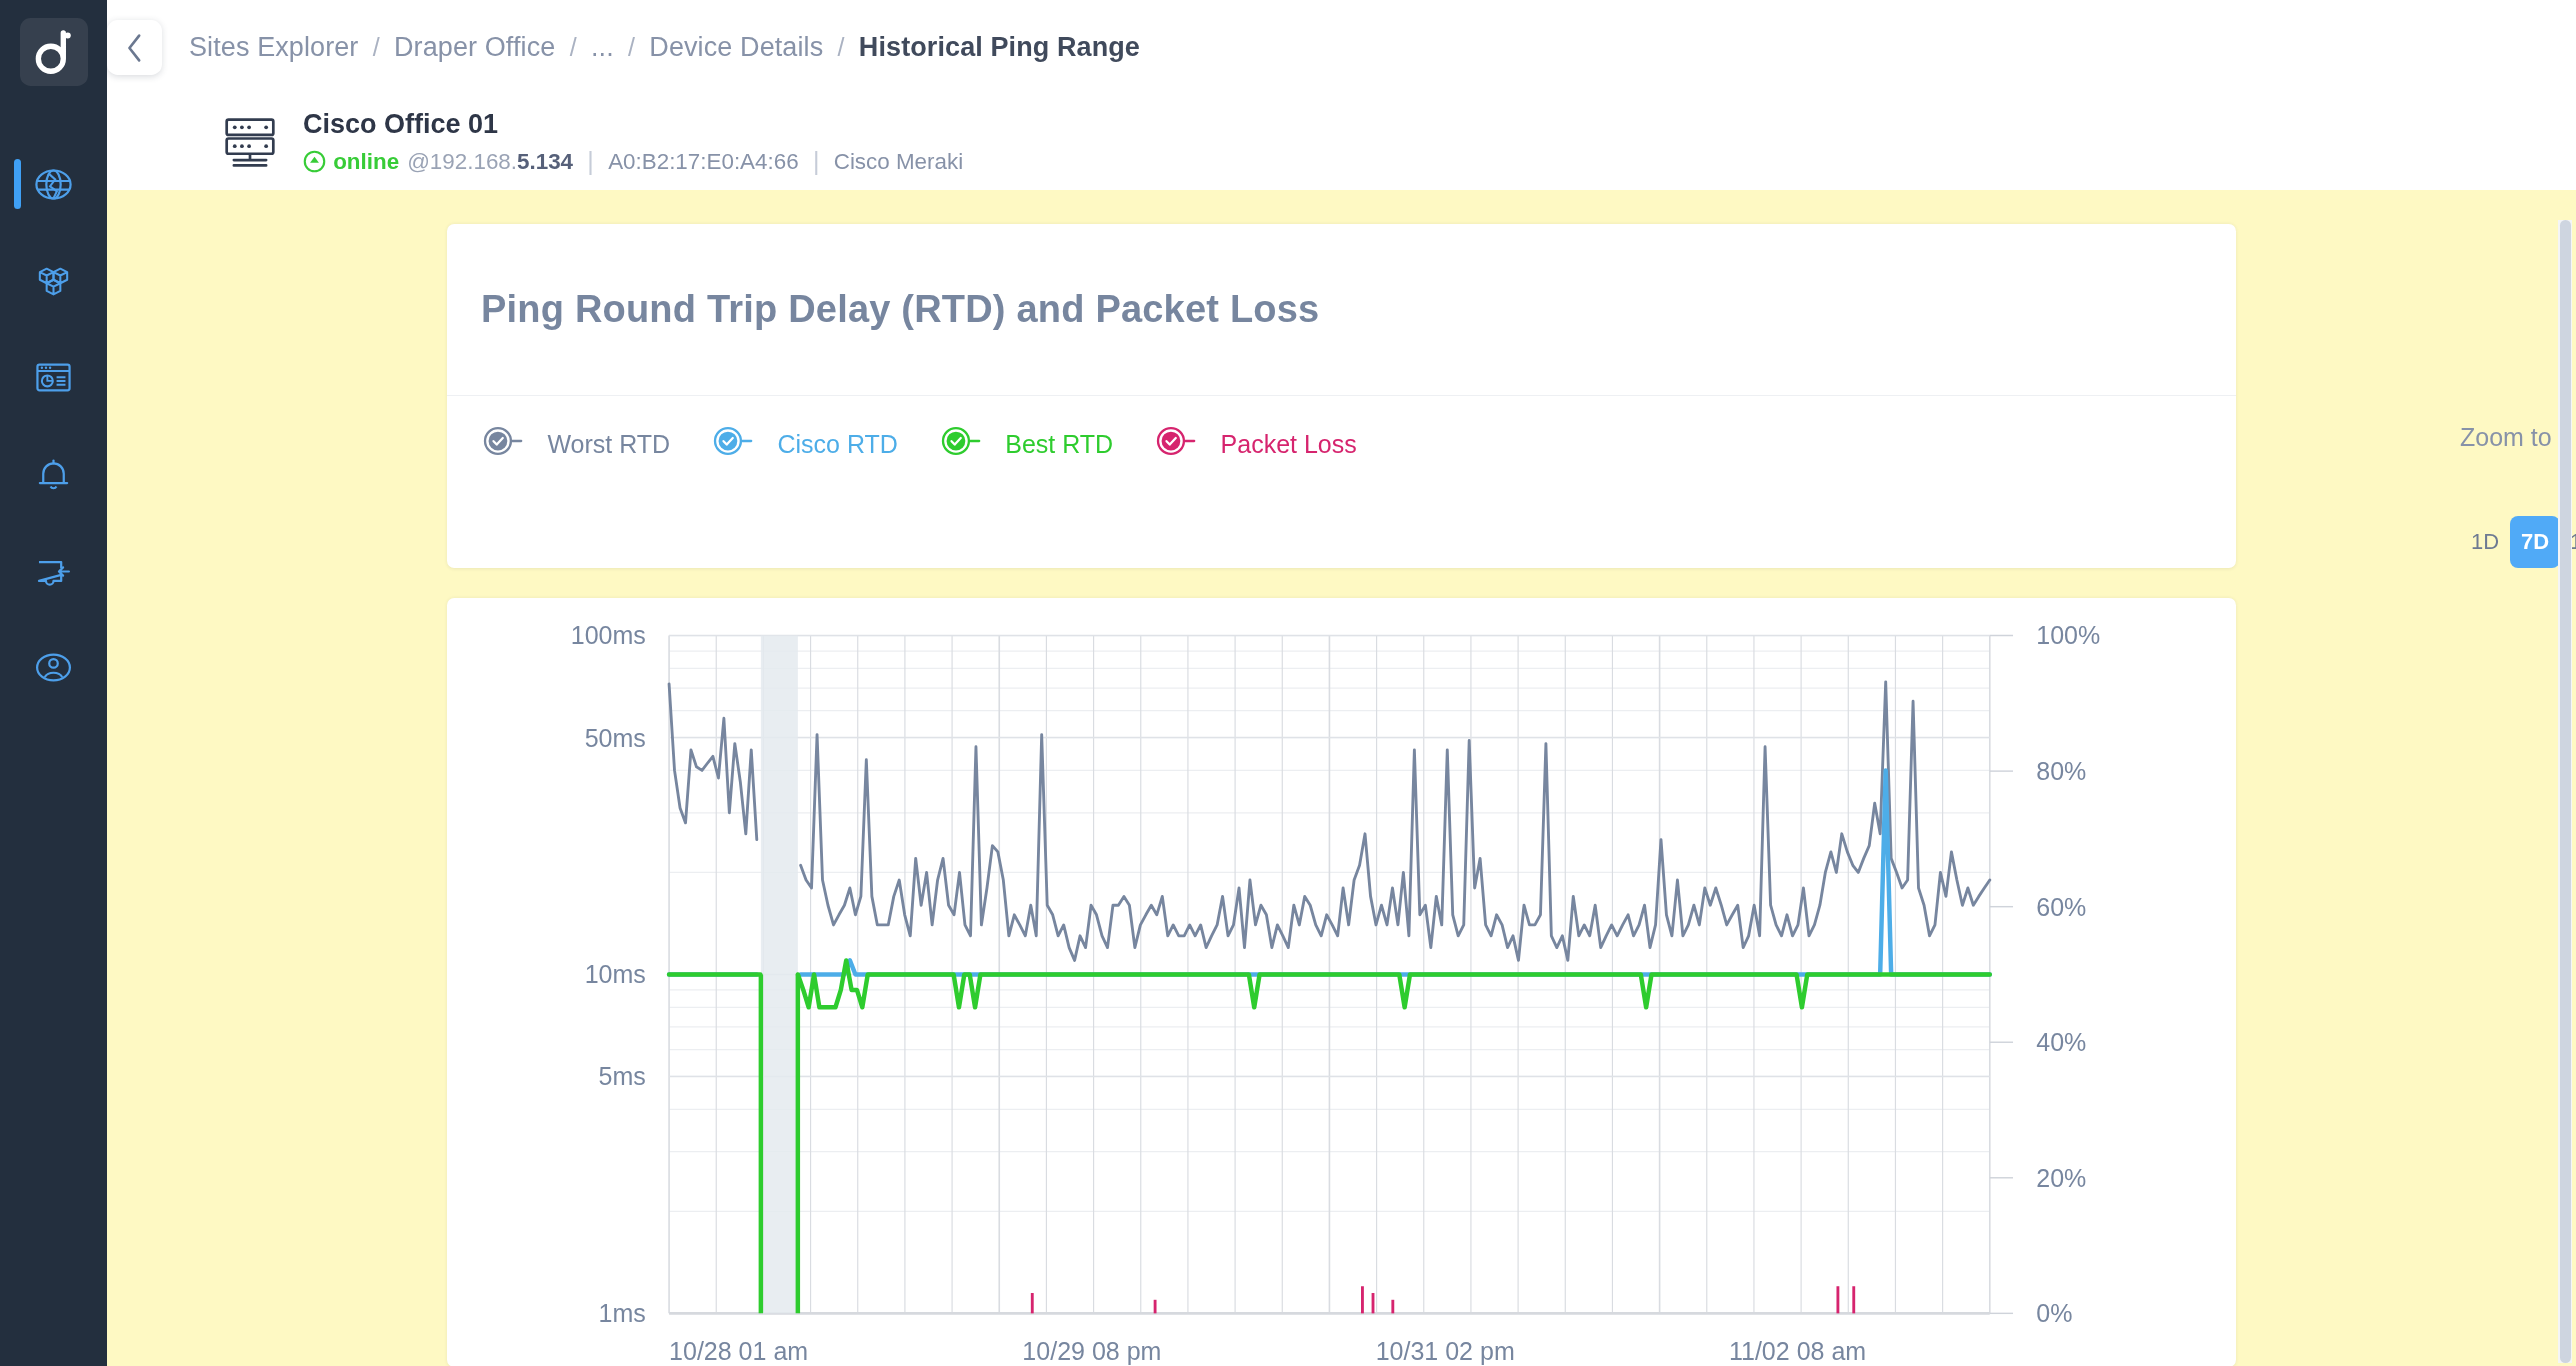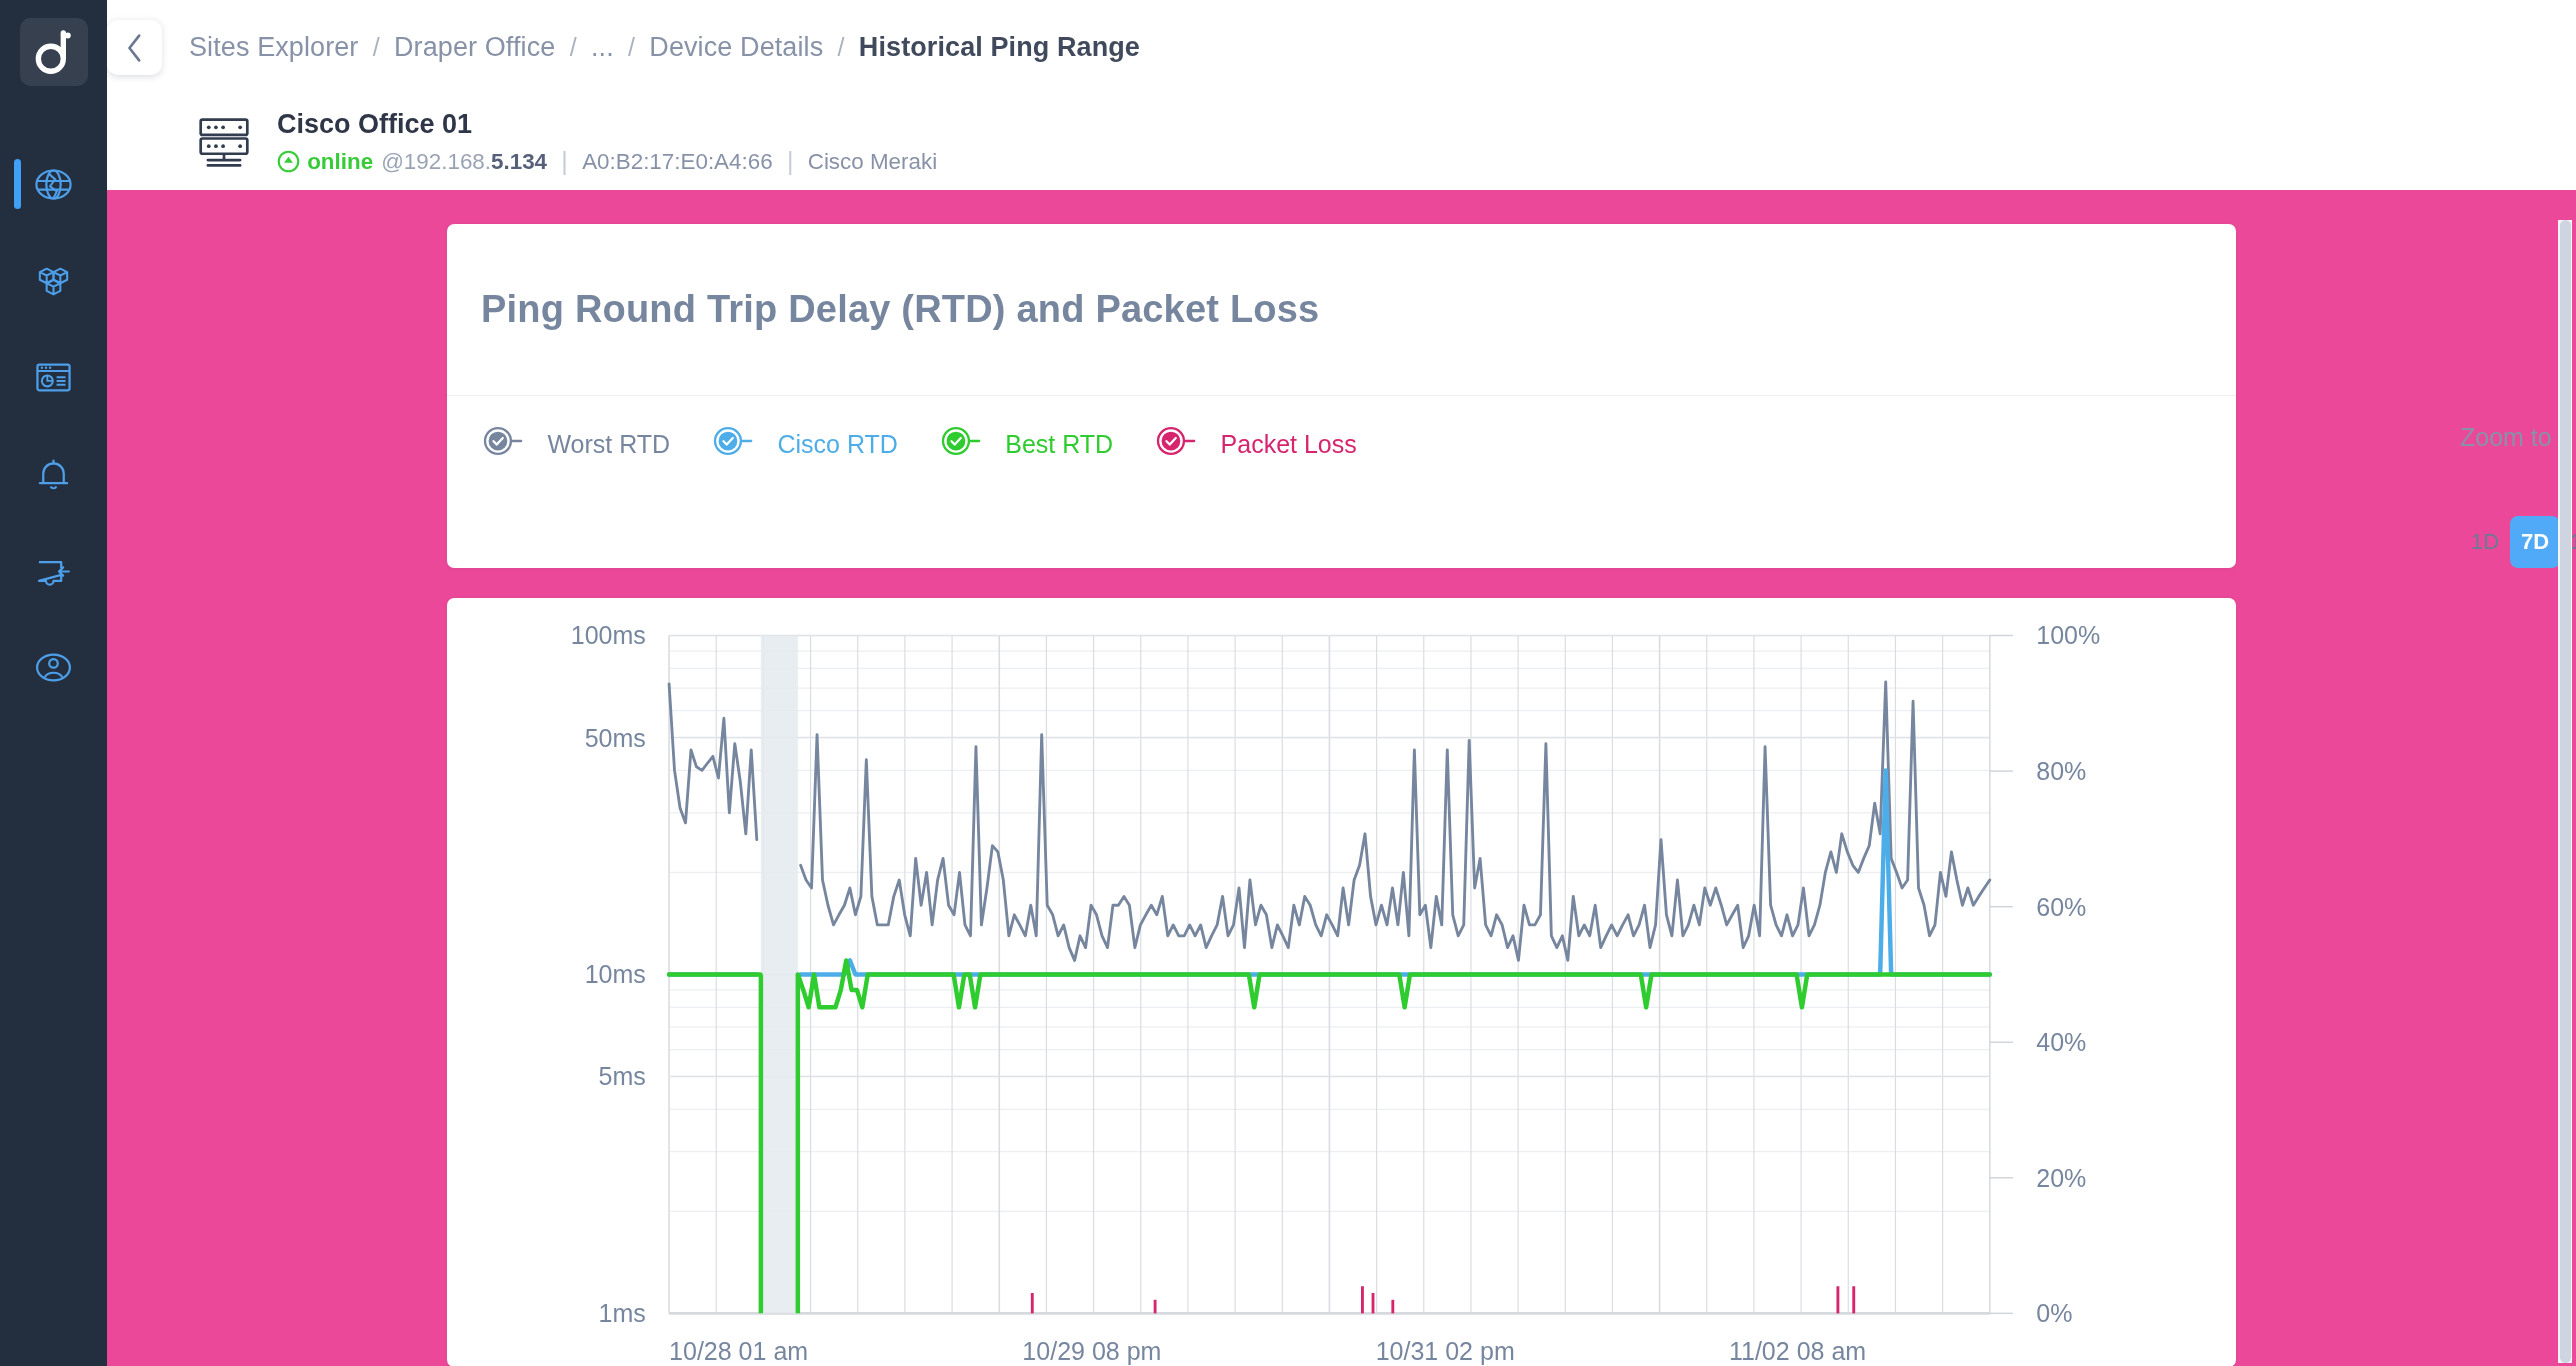--- a/index.html
+++ b/index.html
@@ -59,38 +59,38 @@
   }
   .crumb {
     font-size: 27px; color: #8792a8; letter-spacing: 0.1px;
   }
   .crumb.current { color: #404a5c; font-weight: bold; }
   .crumb-sep { font-size: 25px; color: #aab2c2; margin: 0 14.3px; }
 
   
   .device-strip {
     height: 95px; display: flex; align-items: center;
-    padding-left: 90px; background: #ffffff;
+    padding-left: 116px; background: #ffffff;
   }
   .device-icon { flex: 0 0 55px; margin-right: 25px; margin-top: 3.6px; }
   .device-text { display: flex; flex-direction: column; gap: 7.2px; }
   .device-name { font-size: 27px; font-weight: bold; color: #2e3647; }
   .device-meta { display: flex; align-items: center; font-size: 22.4px; color: #8792a8; }
   .online-dot { margin-right: 7.2px; display:flex; }
   .online-word { color: #37cc37; font-weight: bold; margin-right: 8px; }
   .ip-dim { color: #9aa3b5; }
   .ip-strong { color: #566079; font-weight: bold; }
   .meta-sep { color: #c6ccd8; margin: 0 14.3px; font-size: 25px; }
   .meta-plain { color: #8792a8; }
 
   
   .content {
     position: absolute; left: 0; top: 190px;
     width: 100%; height: 1177px;
-    background: #ec4899;
+    background: #fef9c3;
     padding: 34px 0 0 0;
   }
   .card {
     margin: 0 auto;
     width: 1789px;
     background: #ffffff;
     border-radius: 7.2px;
     box-shadow: 0 0.9px 3.6px rgba(40,50,70,0.09);
   }
   .card-title-row {

